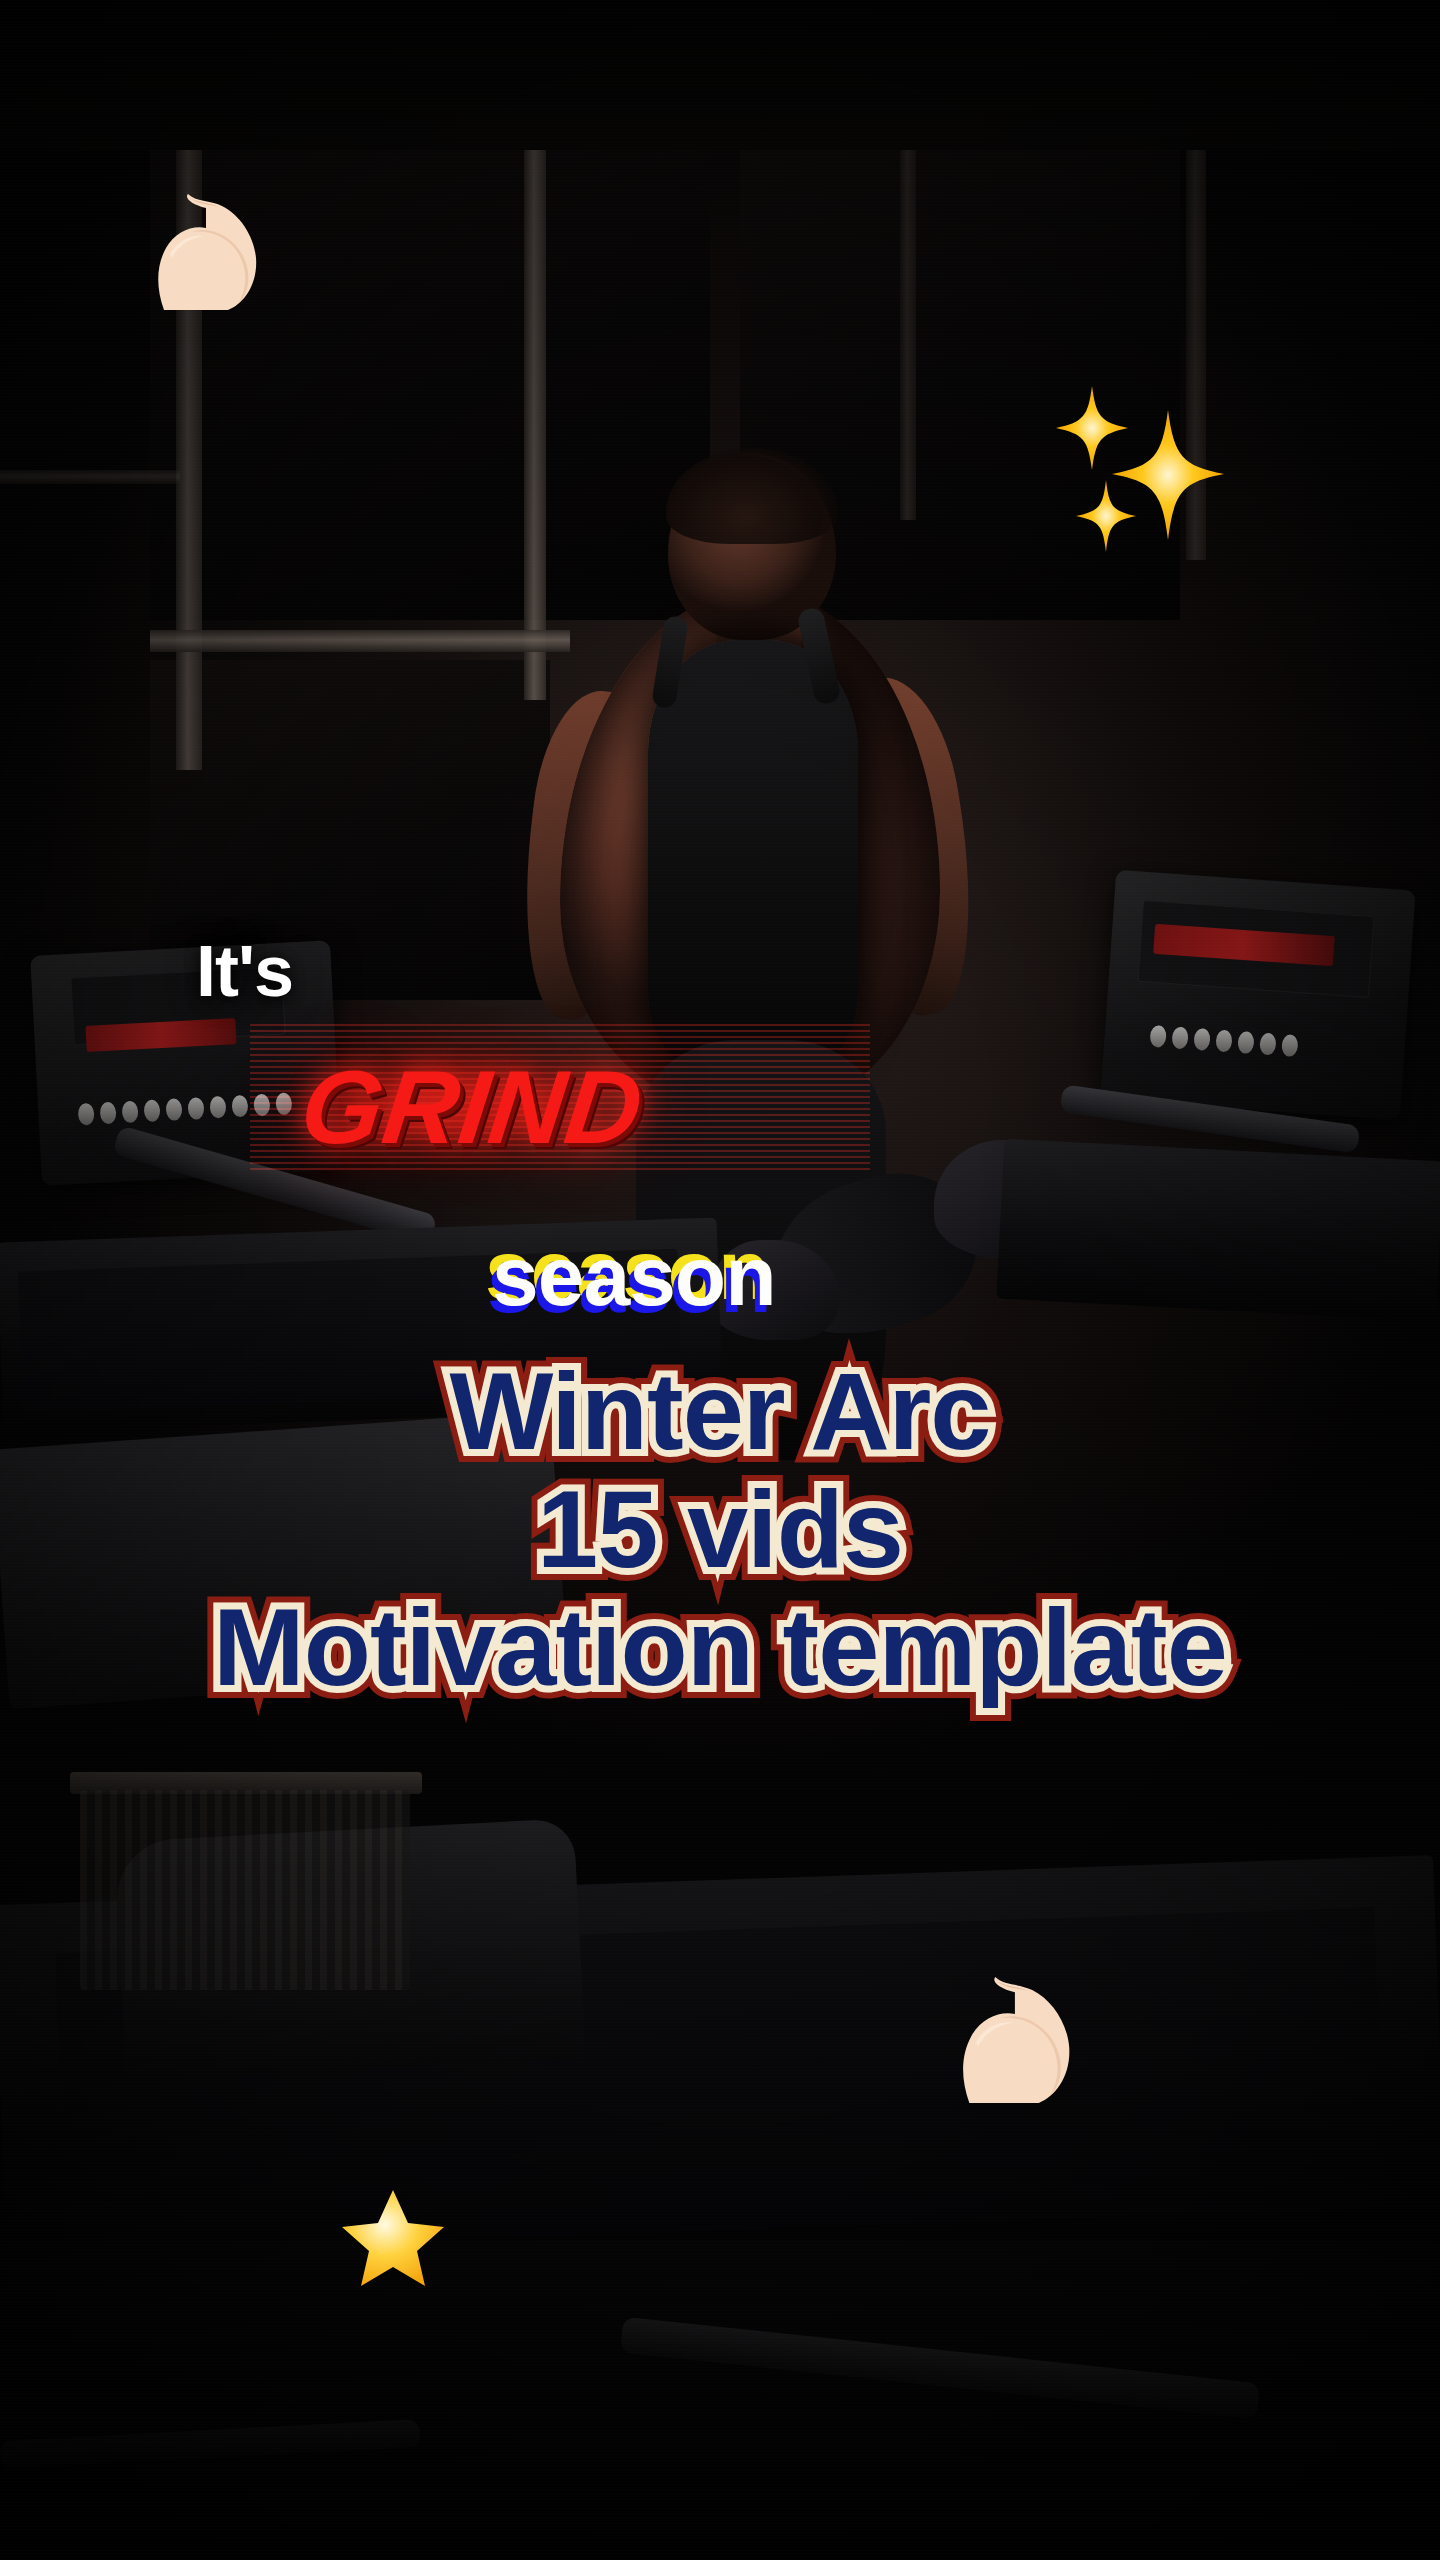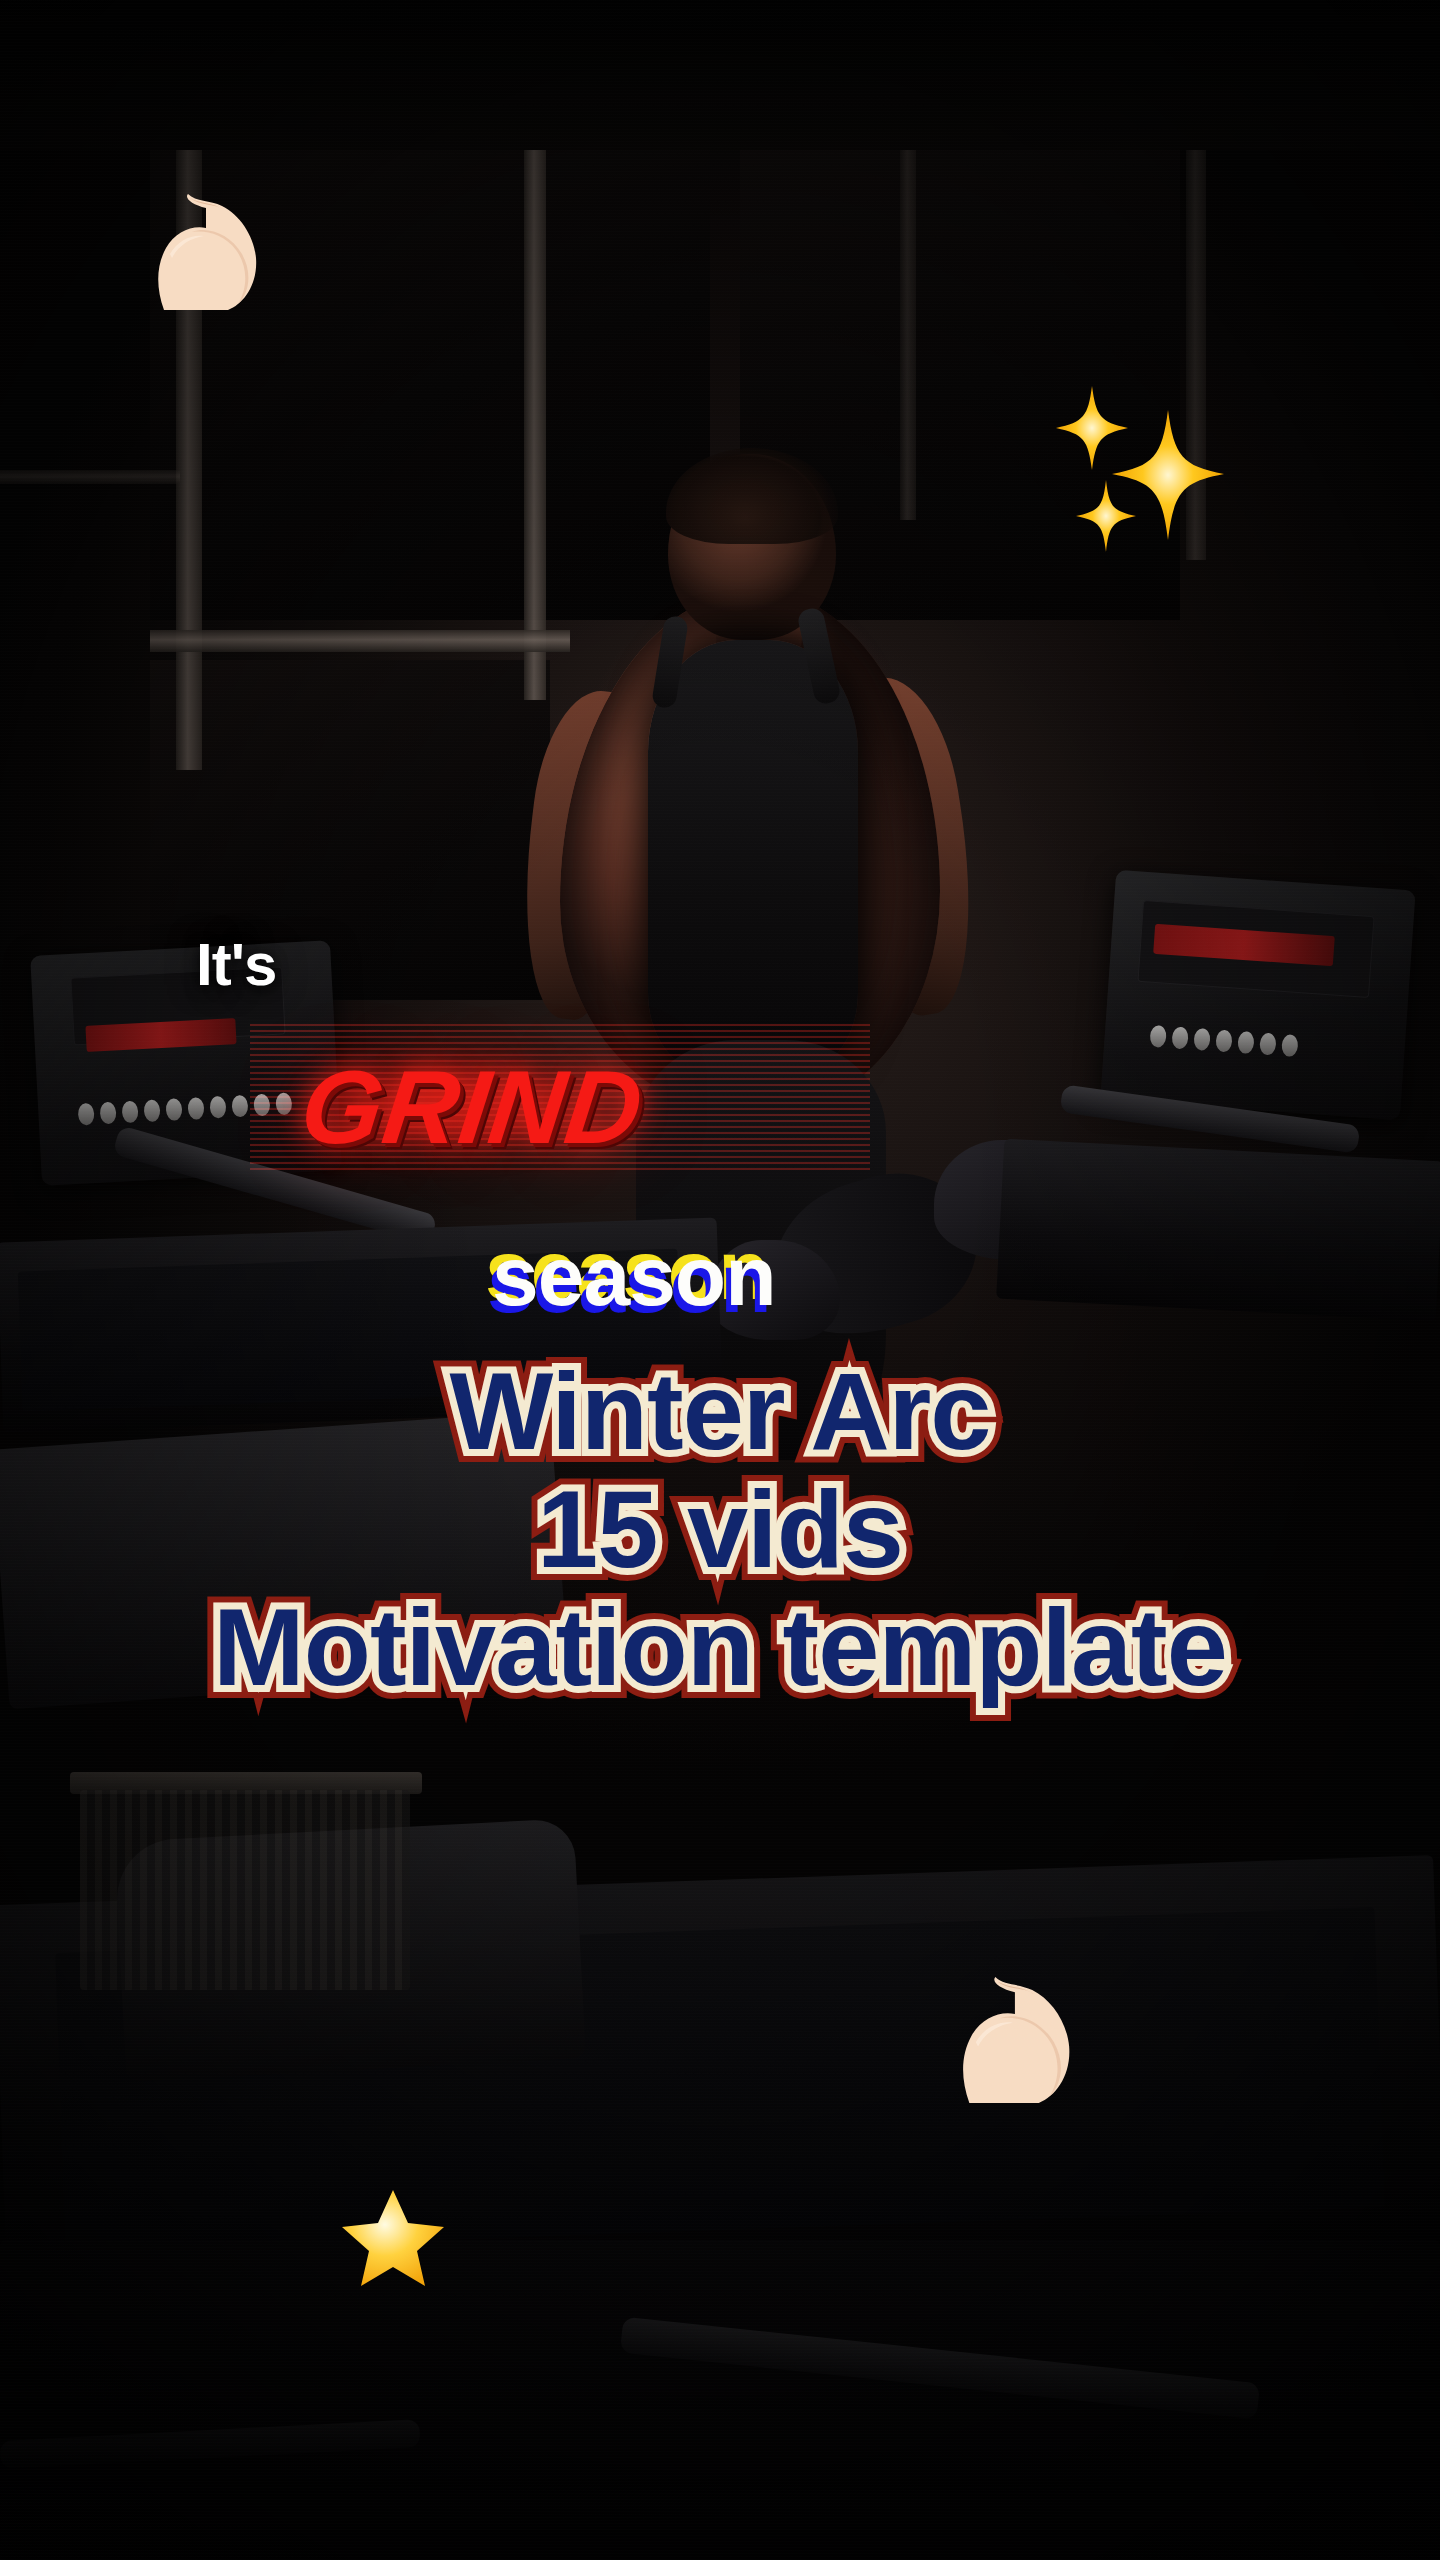--- a/index.html
+++ b/index.html
@@ -91,21 +91,21 @@
     background-image:repeating-linear-gradient(0deg,rgba(255,255,255,.045) 0 1px,transparent 1px 3px);}
 
   
   .emoji{position:absolute;line-height:1;user-select:none;}
   .emoji svg{display:block;}
 
   
   .txt{position:absolute;white-space:nowrap;}
 
   
-  .t-its{left:196px;top:930px;font-size:60px;font-weight:700;color:#fff;
+  .t-its{left:196px;top:930px;font-size:72px;font-weight:700;color:#fff;
     letter-spacing:-1px;
     text-shadow:0 3px 14px rgba(0,0,0,.85), 0 0 30px rgba(0,0,0,.6);}
 
   
   .grind-wrap{position:absolute;left:280px;top:1022px;width:340px;height:160px;}
   .grind-glow{position:absolute;left:-12px;top:10px;width:364px;height:140px;
     background:radial-gradient(ellipse 50% 50% at 50% 50%, rgba(255,36,26,.62), rgba(208,20,14,.30) 48%, rgba(120,10,8,.06) 74%, transparent 85%);
     filter:blur(13px);}
   .grind-scan{position:absolute;left:-30px;top:2px;width:620px;height:150px;
     background:repeating-linear-gradient(180deg, rgba(255,40,30,.30) 0 2px, rgba(0,0,0,0) 2px 6px);

